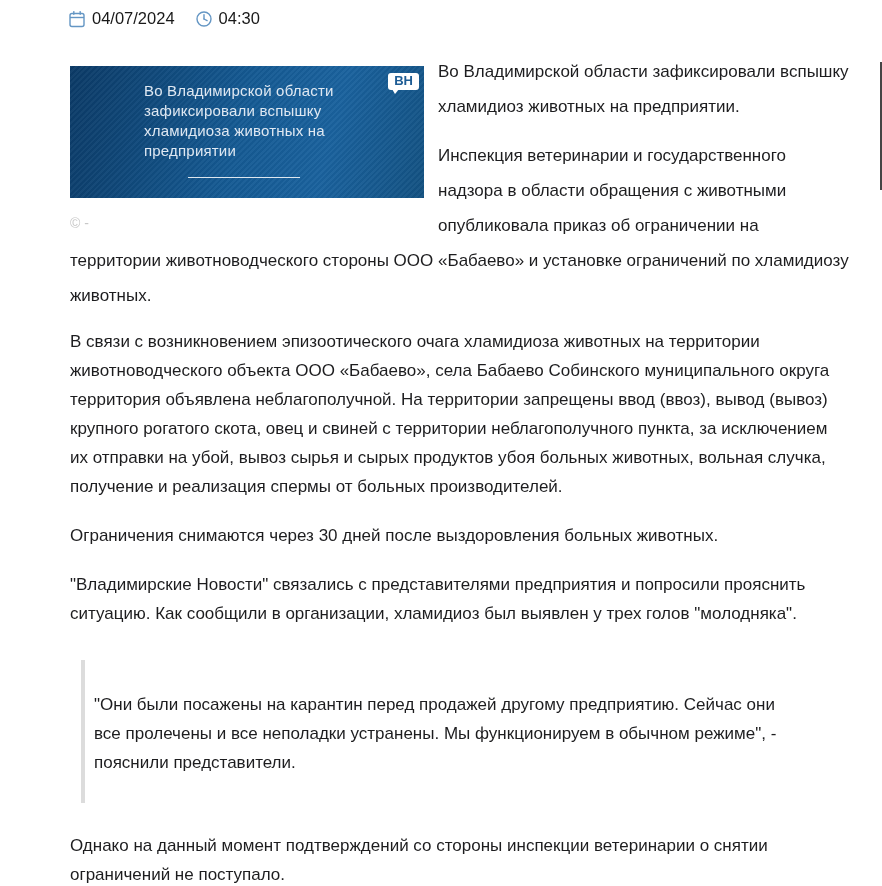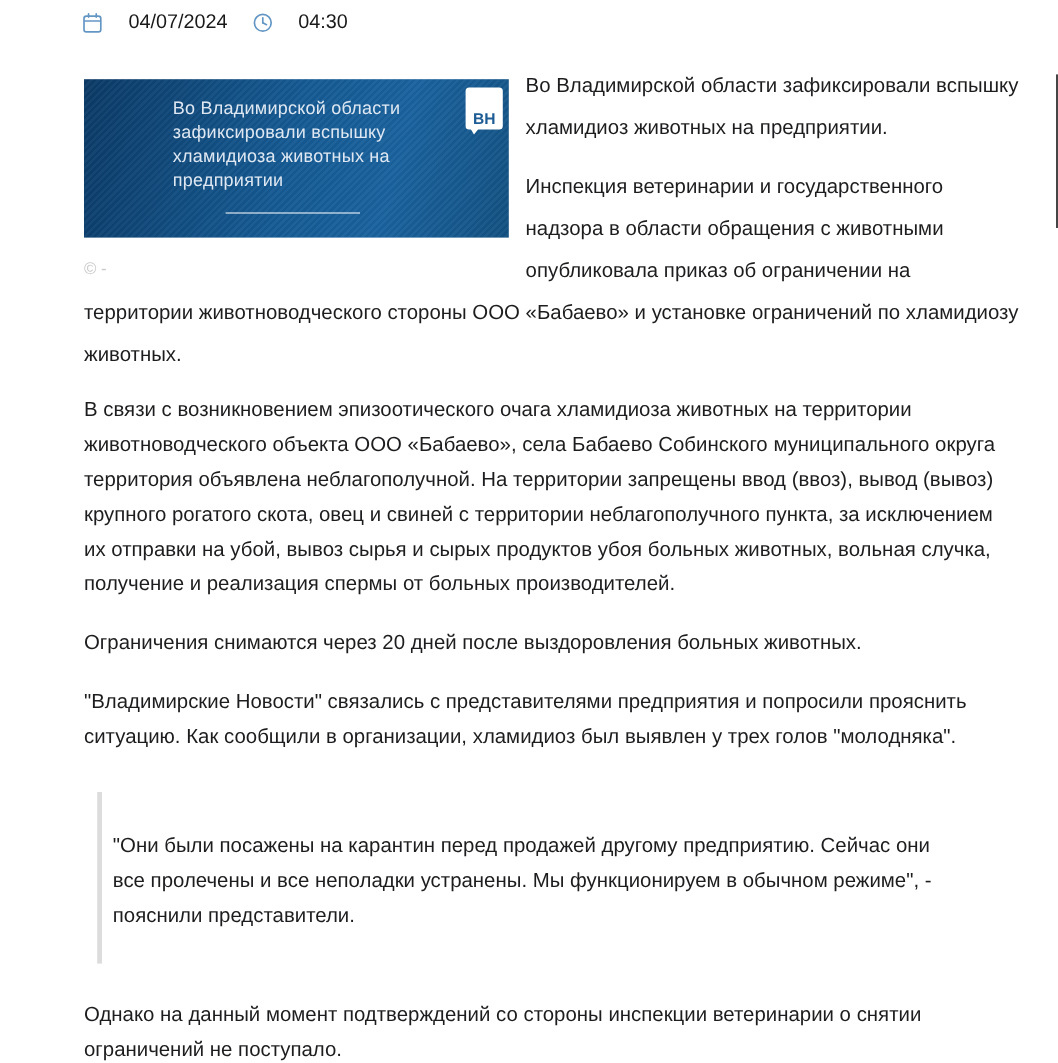--- a/index.html
+++ b/index.html
@@ -13,21 +13,21 @@
     position: relative;
   }
 
   
   .meta-row {
     display: flex; align-items: center;
     padding: 9px 0 0 68px;
     font-size: 16.5px;
     color: #191919;
   }
-  .meta-item { display: flex; align-items: center; gap: 21px; }
+  .meta-item { display: flex; align-items: center; gap: 6px; }
   .meta-item + .meta-item { margin-left: 20px; }
   .meta-item svg { display: block; }
 
   
   .article {
     padding: 26px 32px 0 70px;
     font-size: 17px;
     line-height: 29px;
   }
   .article p { margin: 0 0 20px 0; }
@@ -63,21 +63,21 @@
     width: 112px; height: 1px;
     background: rgba(255,255,255,0.85);
   }
   .vn-badge {
     position: absolute; right: 5px; top: 7px;
     background: #ffffff;
     color: #1d5c94;
     font-weight: bold;
     font-size: 13px;
     line-height: 1;
-    padding: 19px 6px 3px;
+    padding: 1px 6px 3px;
     border-radius: 3px;
   }
   .vn-badge::after {
     content: "";
     position: absolute; left: 4px; bottom: -4px;
     width: 0; height: 0;
     border-left: 3px solid transparent;
     border-right: 4px solid transparent;
     border-top: 5px solid #ffffff;
   }
@@ -139,21 +139,21 @@
       <div class="vn-badge">ВН</div>
       <div class="img-line"></div>
     </div>
     <figcaption class="img-caption">© -</figcaption>
   </figure>
 
   <p class="intro">Во Владимирской области зафиксировали вспышку хламидиоз животных на предприятии.</p>
   <p class="intro">Инспекция ветеринарии и государственного надзора в области обращения с животными опубликовала приказ об ограничении на территории животноводческого стороны ООО «Бабаево» и установке ограничений по хламидиозу животных.</p>
 
   <p>В связи с возникновением эпизоотического очага хламидиоза животных на территории животноводческого объекта ООО «Бабаево», села Бабаево Собинского муниципального округа территория объявлена неблагополучной. На территории запрещены ввод (ввоз), вывод (вывоз) крупного рогатого скота, овец и свиней с территории неблагополучного пункта, за исключением их отправки на убой, вывоз сырья и сырых продуктов убоя больных животных, вольная случка, получение и реализация спермы от больных производителей.</p>
-  <p>Ограничения снимаются через 20 дней после выздоровления больных животных.</p>
+  <p>Ограничения снимаются через 30 дней после выздоровления больных животных.</p>
   <p>"Владимирские Новости" связались с представителями предприятия и попросили прояснить ситуацию. Как сообщили в организации, хламидиоз был выявлен у трех голов "молодняка".</p>
 
   <blockquote class="quote">
     <p>"Они были посажены на карантин перед продажей другому предприятию. Сейчас они все пролечены и все неполадки устранены. Мы функционируем в обычном режиме", - пояснили представители.</p>
   </blockquote>
 
   <p>Однако на данный момент подтверждений со стороны инспекции ветеринарии о снятии ограничений не поступало.</p>
 
 </div>
 

